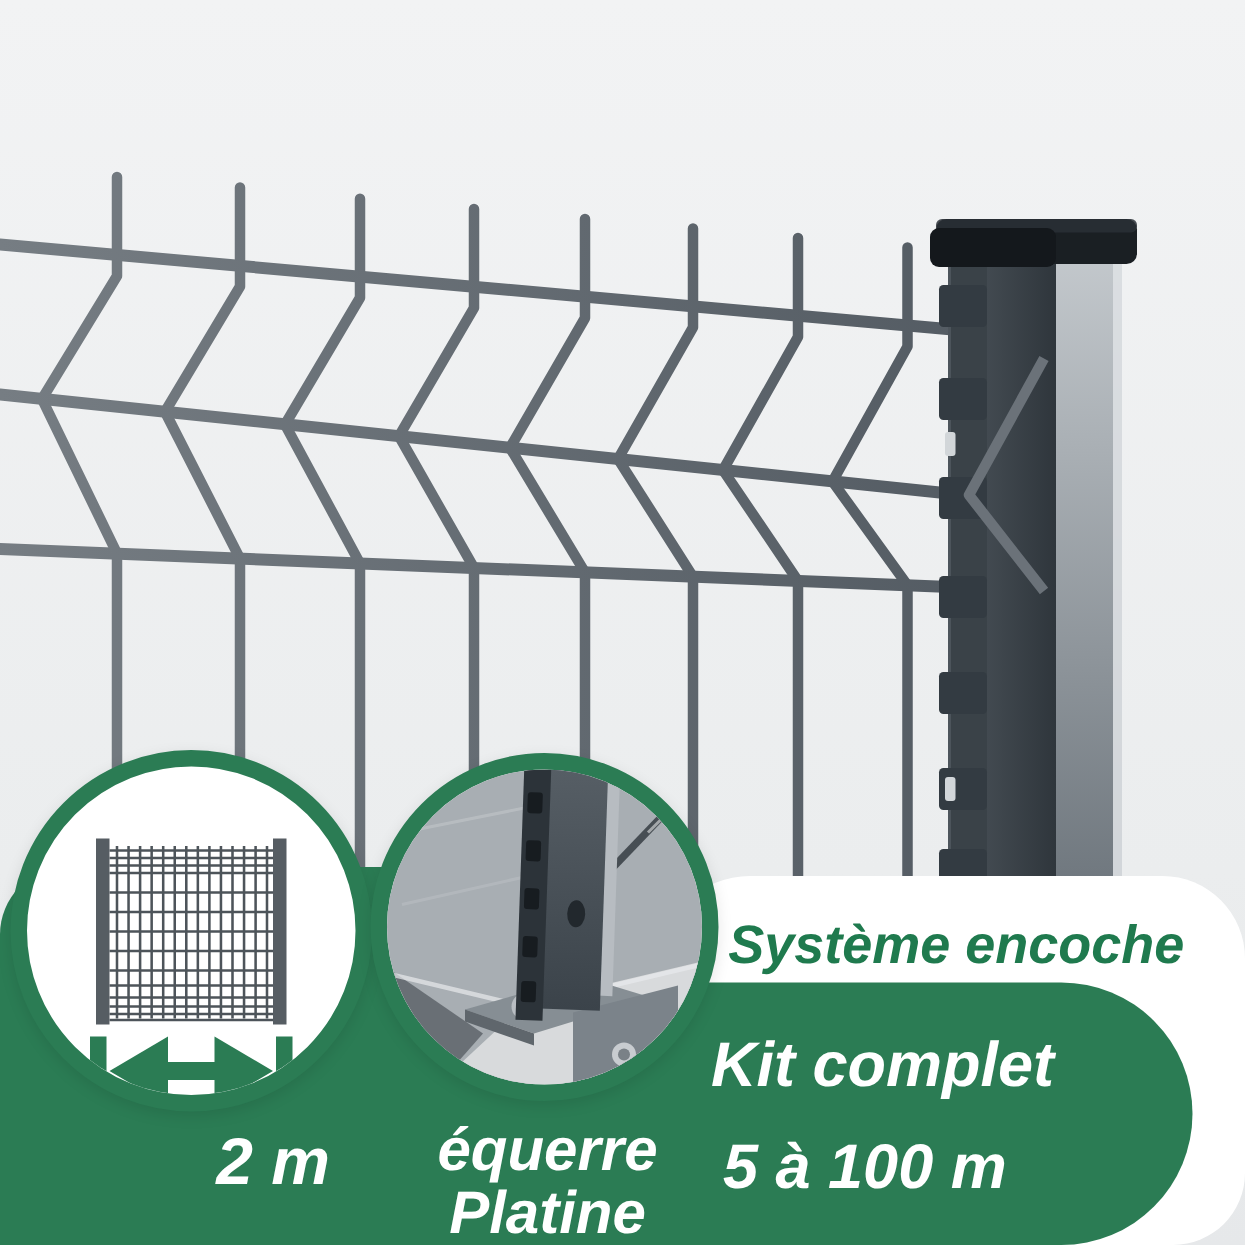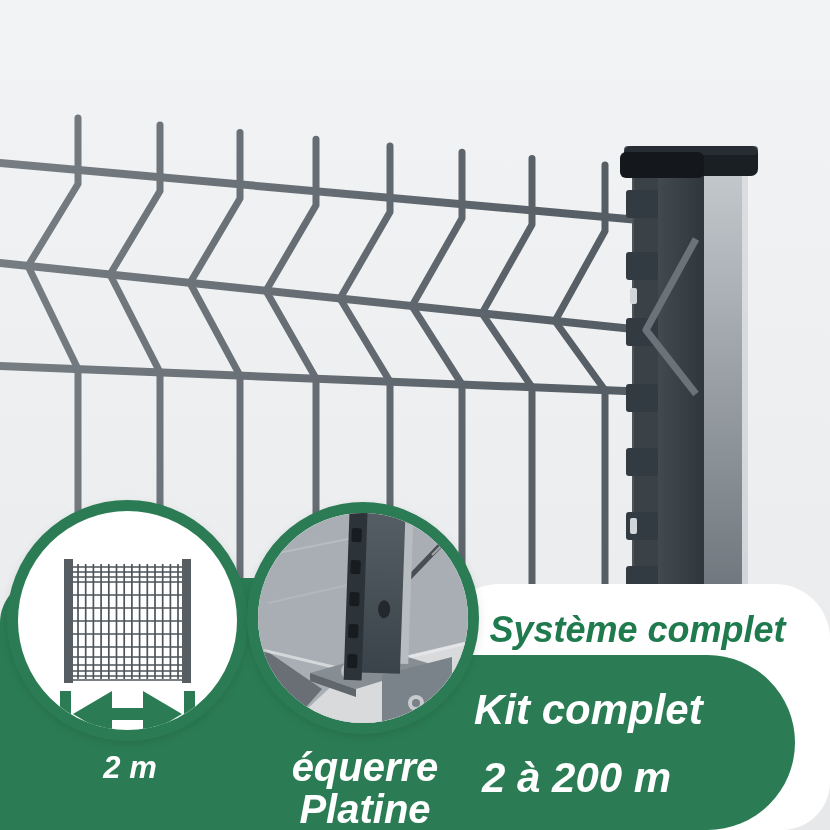--- a/index.html
+++ b/index.html
@@ -39,21 +39,21 @@
     position:absolute;border:11px solid var(--green);border-radius:50%;
     background:var(--white);z-index:3;overflow:hidden;
     box-shadow:0 3px 10px rgba(0,0,0,0.10);
   }
   #circle-width{left:7px;top:500px;width:219px;height:219px;}
   #circle-plate{left:247px;top:502px;width:210px;height:210px;}
   .lbl{
     position:absolute;z-index:4;color:var(--white);
     font-weight:700;font-style:italic;white-space:nowrap;
   }
-  #lbl-2m{left:40px;top:750px;width:180px;text-align:center;font-size:31px;}
+  #lbl-2m{left:40px;top:750px;width:180px;text-align:right;font-size:44px;}
   #lbl-plate{left:250px;top:746px;width:230px;text-align:center;font-size:40px;line-height:42px;white-space:normal;}
   #lbl-system{left:470px;top:609px;width:335px;text-align:center;font-size:36px;color:var(--green-text);}
   #lbl-kit{left:474px;top:686px;font-size:42px;}
   #lbl-range{left:482px;top:754px;font-size:42px;}
 </style>
 </head>
 <body>
 
 <div id="stage">
 
@@ -193,17 +193,17 @@
         <ellipse cx="126" cy="96" rx="6" ry="9" fill="#22282d"></ellipse>
       </g>
     </svg>
   </div>
 
   <div class="lbl" id="lbl-2m">2 m</div>
   <div class="lbl" id="lbl-plate">
     <div>équerre</div>
     <div>Platine</div>
   </div>
-  <div class="lbl" id="lbl-system">Système complet</div>
+  <div class="lbl" id="lbl-system">Système encoche</div>
   <div class="lbl" id="lbl-kit">Kit complet</div>
-  <div class="lbl" id="lbl-range">2 à 200 m</div>
+  <div class="lbl" id="lbl-range">5 à 100 m</div>
 
 </div>
 
 </body></html>

